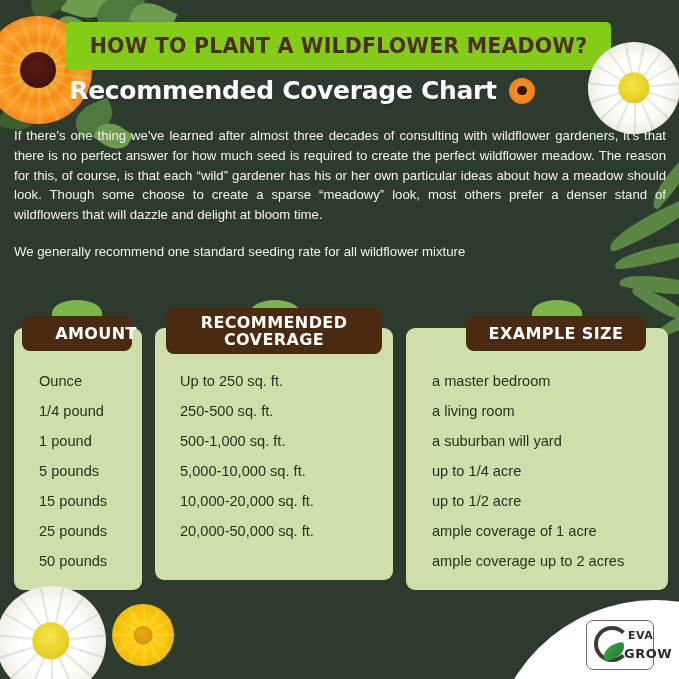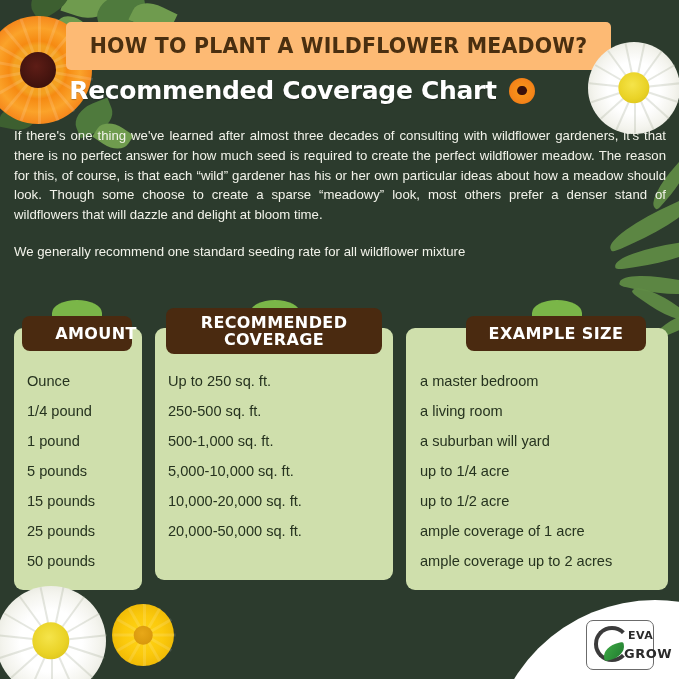--- a/index.html
+++ b/index.html
@@ -30,21 +30,21 @@
     background: #5f8a45;
     border-radius: 80% 10% 80% 10%;
     opacity: .95;
   }
 
   
   .title-banner {
     position: absolute;
     left: 66px; top: 22px;
     width: 545px; height: 48px;
-    background: #fdba74;
+    background: #84cc16;
     border-radius: 5px;
     display: flex; align-items: center; justify-content: center;
   }
   .title-banner .title {
     font-size: 20.5px;
     font-weight: bold;
     letter-spacing: .2px;
     color: #4a2f10;
     font-family: "DejaVu Sans", sans-serif;
     white-space: nowrap;
@@ -112,21 +112,21 @@
     letter-spacing: .4px;
     display: flex; align-items: center; justify-content: center;
     text-align: center;
     z-index: 2;
     line-height: 17px;
   }
   .pill-amount   { left: 22px;  top: 16px; width: 110px; height: 35px; padding-left: 38px; }
   .pill-coverage { left: 166px; top: 8px;  width: 216px; height: 46px; }
   .pill-example  { left: 466px; top: 16px; width: 180px; height: 35px; }
 
-  .cells { list-style: none; }
+  .cells { list-style: none; padding-left: 12px; }
   .cell {
     height: 30px;
     display: flex; align-items: center;
     color: #26331f;
     font-size: 14.6px;
     font-family: "Liberation Sans", sans-serif;
     white-space: nowrap;
   }
   .col-amount   .cell { padding-left: 13px; }
   .col-coverage .cell { padding-left: 13px; }

